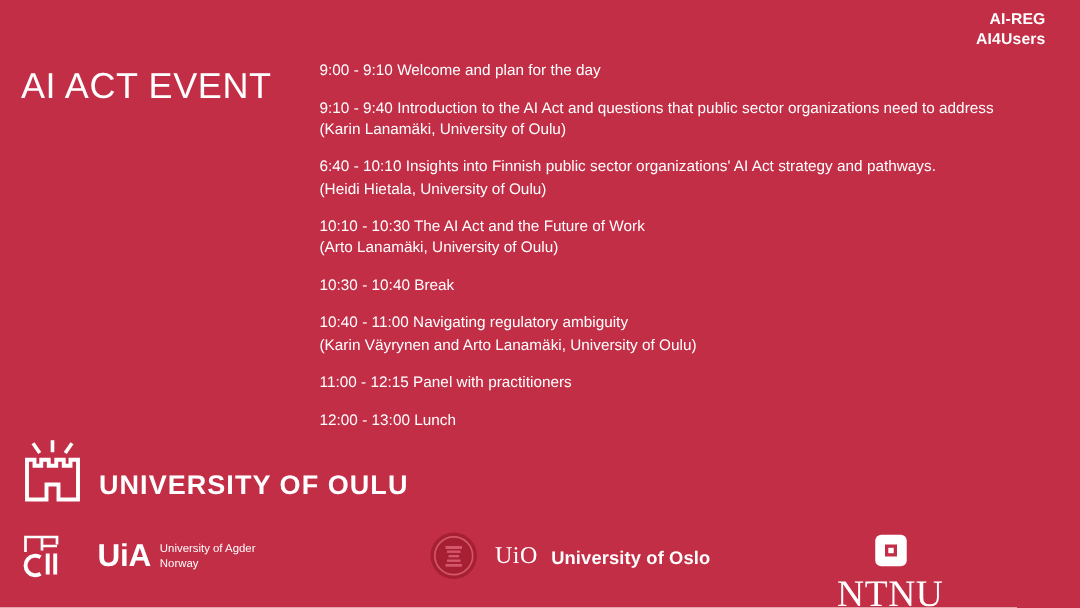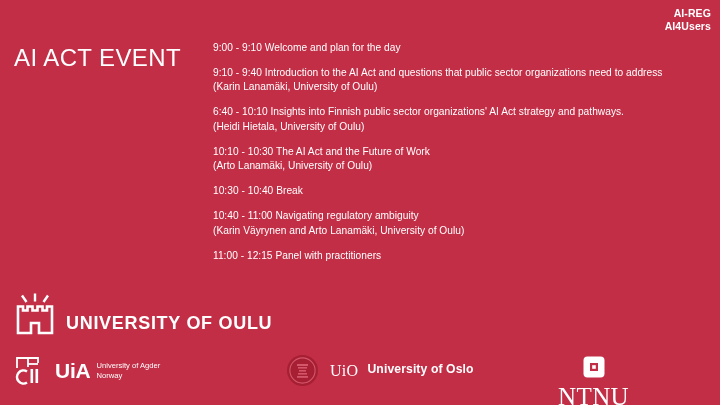--- a/index.html
+++ b/index.html
@@ -15,21 +15,21 @@
     background: #c32e47;
     font-family: "Liberation Sans", sans-serif;
     color: #ffffff;
     -webkit-font-smoothing: antialiased;
   }
 
   
   .brand-badge {
     position: absolute;
     top: 7px;
-    right: 9px;
+    right: 23px;
     text-align: right;
     line-height: 1.28;
     font-size: 10.5px;
     font-weight: bold;
     letter-spacing: 0.1px;
     margin-left: 12px;
   }
 
   
   .slide-title {
@@ -89,42 +89,42 @@
     left: 0;
     top: 352px;
     width: 720px;
     height: 46px;
   }
   .partner {
     position: absolute;
     display: flex;
     align-items: center;
   }
-  .partner-uia  { left: 14px;  top: 3px;  gap: 10px; }
+  .partner-uia  { left: 14px;  top: 3px;  gap: 20px; }
   .partner-uio  { left: 286px; top: 2px;  gap: 11px; }
   .partner-ntnu { left: 558px; top: 4px;  gap: 6px; flex-direction: column; }
 
   .uia-mark { width: 31px; height: 31px; display:block; }
   .uia-text { display: flex; align-items: center; gap: 6px; }
   .uia-acronym {
     font-size: 21px;
     font-weight: bold;
     letter-spacing: -0.2px;
     line-height: 1;
   }
   .uia-tagline {
     font-size: 7.6px;
     line-height: 1.3;
     font-weight: normal;
     padding-top: 1px;
   }
   .uia-tagline span { display: block; white-space: nowrap; }
 
   .uio-seal { width: 33px; height: 33px; display:block; }
-  .uio-text { display: flex; align-items: flex-start; gap: 9px; }
+  .uio-text { display: flex; align-items: flex-end; gap: 9px; }
   .uio-acronym {
     font-family: "Liberation Serif", serif;
     font-size: 16px;
     font-weight: normal;
     letter-spacing: 0.3px;
     line-height: 1;
   }
   .uio-name {
     font-size: 12.2px;
     font-weight: bold;
@@ -173,20 +173,23 @@
     </div>
     <div class="agenda-item">
       <span class="line">10:30 - 10:40 Break</span>
     </div>
     <div class="agenda-item">
       <span class="line">10:40 - 11:00 Navigating regulatory ambiguity</span>
       <span class="line">(Karin Väyrynen and Arto Lanamäki, University of Oulu)</span>
     </div>
     <div class="agenda-item">
       <span class="line">11:00  - 12:15 Panel with practitioners</span>
+    </div>
+    <div class="agenda-item">
+      <span class="line">12:00  - 13:00 Lunch</span>
     </div>
   </div>
 
   <div class="oulu-logo">
     <span class="oulu-mark">
       <svg viewBox="0 0 44 44" width="44" height="44" aria-hidden="true">
         <g stroke="#ffffff" stroke-width="2.4" stroke-linecap="butt" fill="none">
           <line x1="9" y1="3.5" x2="13.5" y2="10"></line>
           <line x1="22" y1="1.5" x2="22" y2="9.5"></line>
           <line x1="35" y1="3.5" x2="30.5" y2="10"></line>

